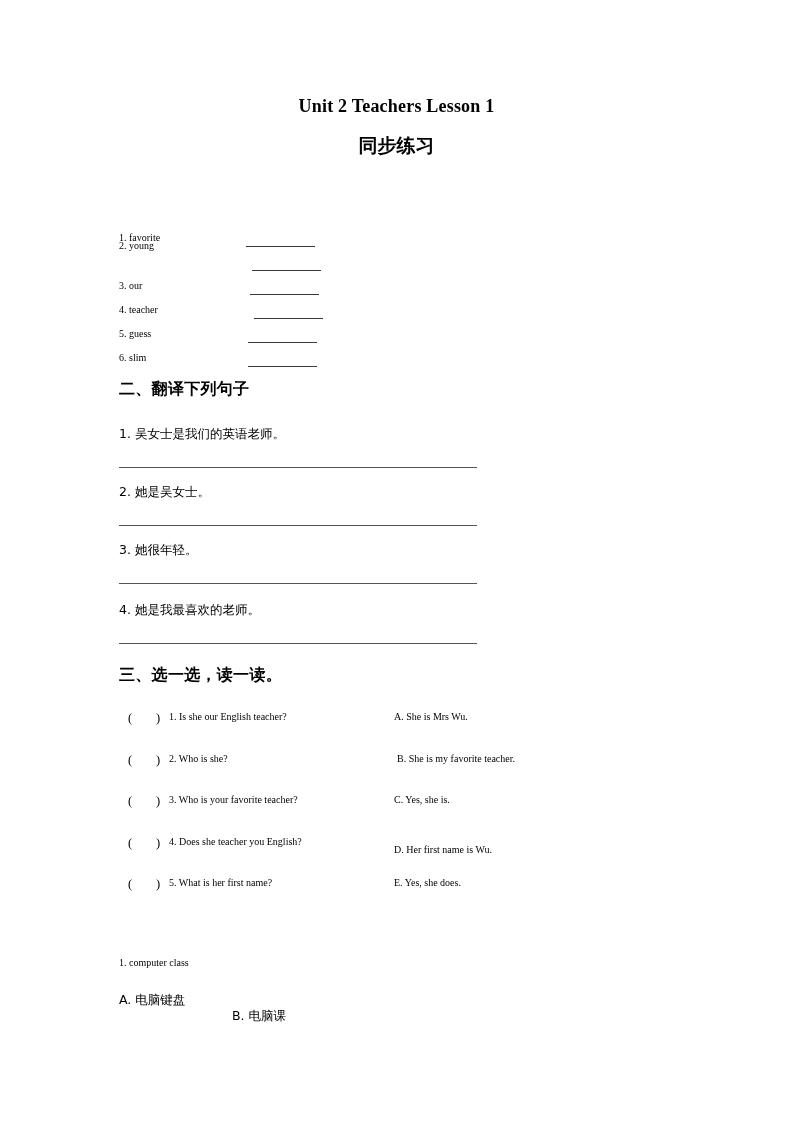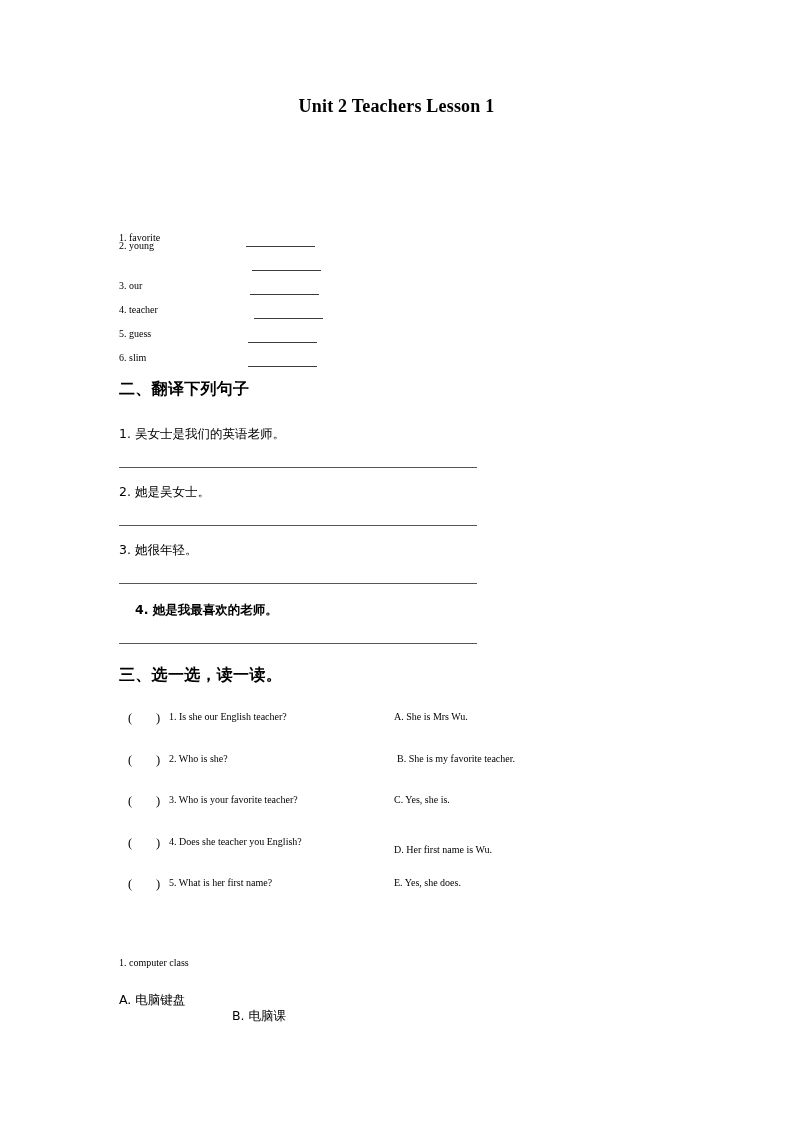--- a/index.html
+++ b/index.html
@@ -88,20 +88,21 @@
     font-size: 12.5px;
     font-family: "Liberation Serif", "DejaVu Serif", serif;
   }
 </style>
 </head>
 <body>
 
 <div class="page">
 
   <div class="doc-title">Unit 2 Teachers Lesson 1</div>
+  <div class="doc-subtitle">同步练习</div>
 
 
   <div class="txt" style="left:119px; top:232px;">1. favorite</div>
   <div class="blank-short" style="left:246px; top:246px; width:69px;"></div>
 
   <div class="txt" style="left:119px; top:240px;">2. young</div>
   <div class="blank-short" style="left:252px; top:270px; width:69px;"></div>
 
   <div class="txt" style="left:119px; top:280px;">3. our</div>
   <div class="blank-short" style="left:250px; top:294px; width:69px;"></div>
@@ -119,21 +120,21 @@
 
   <div class="txt cjk" style="left:119px; top:426px;">1. 吴女士是我们的英语老师。</div>
   <div class="rule-long" style="top:467px;"></div>
 
   <div class="txt cjk" style="left:119px; top:484px;">2. 她是吴女士。</div>
   <div class="rule-long" style="top:525px;"></div>
 
   <div class="txt cjk" style="left:119px; top:542px;">3. 她很年轻。</div>
   <div class="rule-long" style="top:583px;"></div>
 
-  <div class="txt cjk" style="left:135px; top:602px;font-weight:bold;">4. 她是我最喜欢的老师。</div>
+  <div class="txt cjk" style="left:119px; top:602px;">4. 她是我最喜欢的老师。</div>
   <div class="rule-long" style="top:643px;"></div>
 
   <div class="sec-heading" style="top:665px;">三、选一选，读一读。</div>
 
   <div class="paren-open" style="left:128px; top:711px;">(</div>
   <div class="paren-close" style="left:156px; top:711px;">)</div>
   <div class="txt" style="left:169px; top:711px;">1. Is she our English teacher?</div>
   <div class="txt" style="left:394px; top:711px;">A. She is Mrs Wu.</div>
 
   <div class="paren-open" style="left:128px; top:753px;">(</div>

